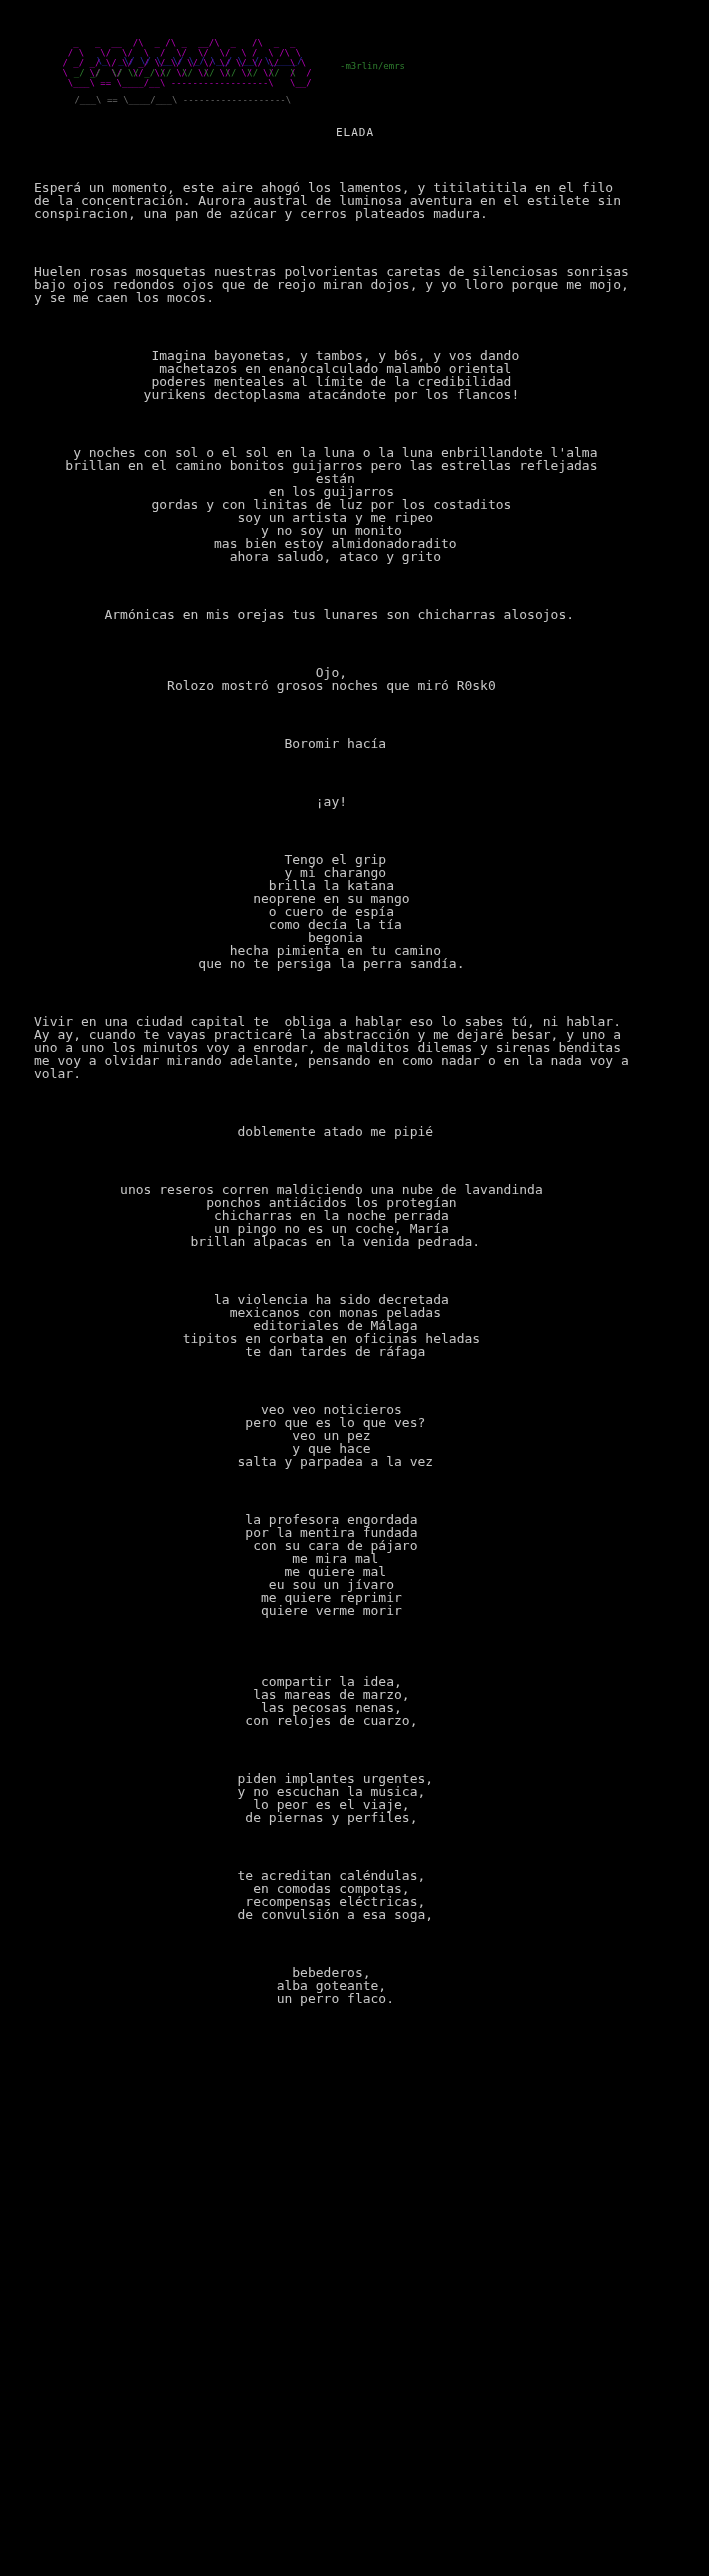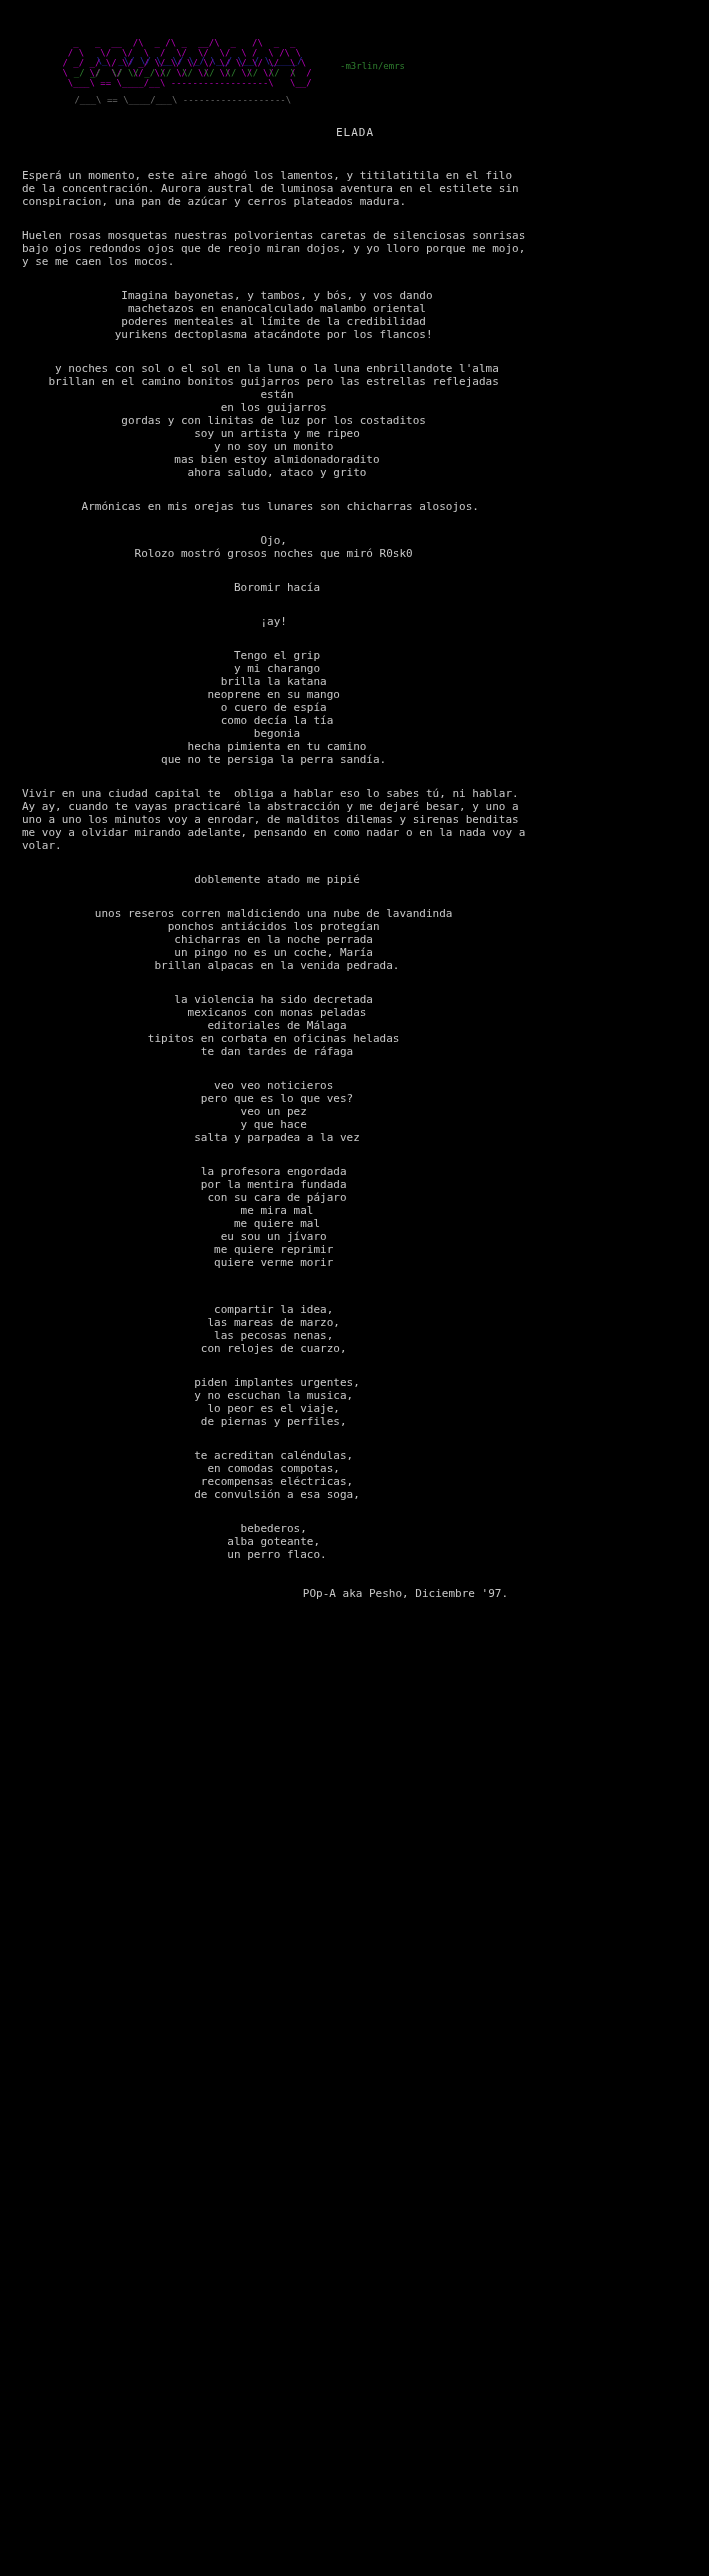--- a/index.html
+++ b/index.html
@@ -56,25 +56,25 @@
   }
   
   .title {
     text-align: center;
     margin-top: 19px;
     color: #d0d0d0;
     font-size: 11px;
     letter-spacing: 1px;
   }
   pre.poem {
-    margin: 4px;
+    margin: 16px;
     padding: 0;
     white-space: pre;
     font-family: "DejaVu Sans Mono", "Liberation Mono", monospace;
-    font-size: 11px;
+    font-size: 13px;
     line-height: 13px;
     color: #c7c7c7;
   }
   .block {
     margin: 0;
   }
   .spacer-1 { height: 13px; }
   .poem-body {
     padding-left: 18px;
     padding-top: 26px;
@@ -203,18 +203,15 @@
       <pre class="poem block">                          te acreditan caléndulas,
                             en comodas compotas,
                            recompensas eléctricas,
                           de convulsión a esa soga,</pre>
       <div class="spacer-1"></div>
       <pre class="poem block">                                 bebederos,
                                alba goteante,
                                un perro flaco.</pre>
     </div>
 
-  <div class="footer">
-    <pre class="footer-line">                                           POp-A aka Pesho, Diciembre '97.</pre>
-  </div>
 
 </div>
 
 
 </body></html>

